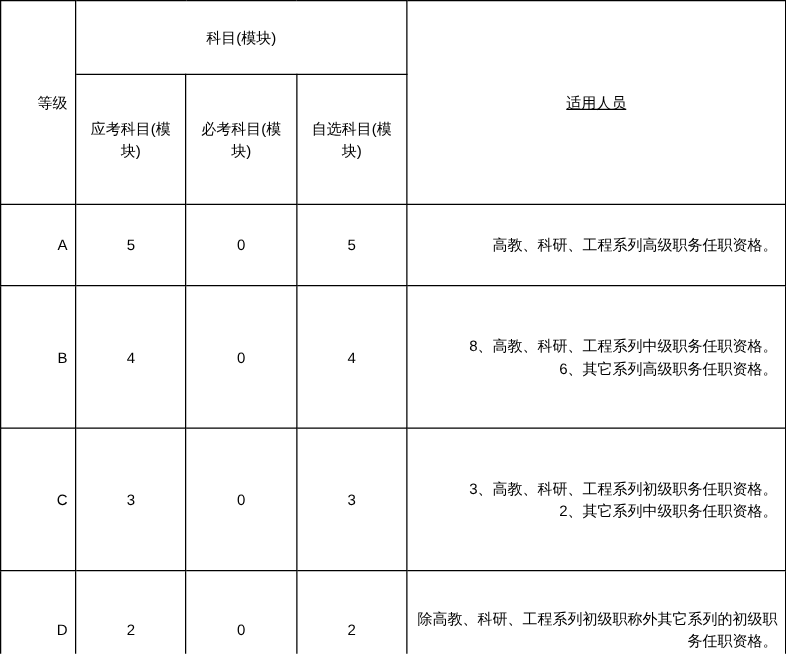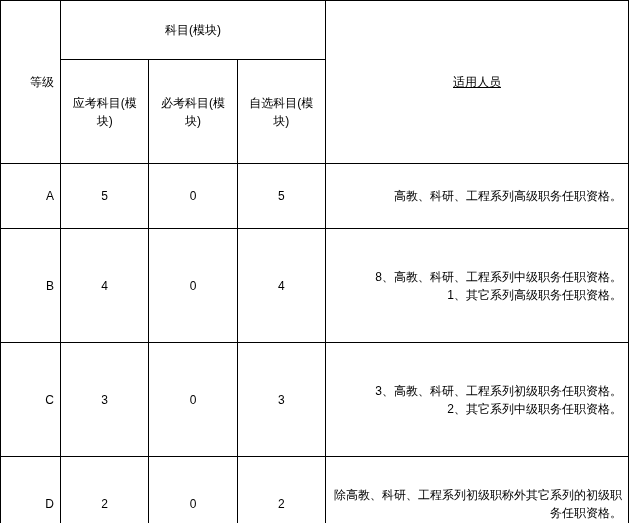--- a/index.html
+++ b/index.html
@@ -98,21 +98,21 @@
         </td>
       </tr>
 
       <tr class="row-b">
         <td class="col-grade">B</td>
         <td class="col-num">4</td>
         <td class="col-num">0</td>
         <td class="col-num">4</td>
         <td class="col-people">
           <span class="people-line">8、高教、科研、工程系列中级职务任职资格。</span>
-          <span class="people-line">1、其它系列高级职务任职资格。</span>
+          <span class="people-line">6、其它系列高级职务任职资格。</span>
         </td>
       </tr>
 
       <tr class="row-c">
         <td class="col-grade">C</td>
         <td class="col-num">3</td>
         <td class="col-num">0</td>
         <td class="col-num">3</td>
         <td class="col-people">
           <span class="people-line">3、高教、科研、工程系列初级职务任职资格。</span>

